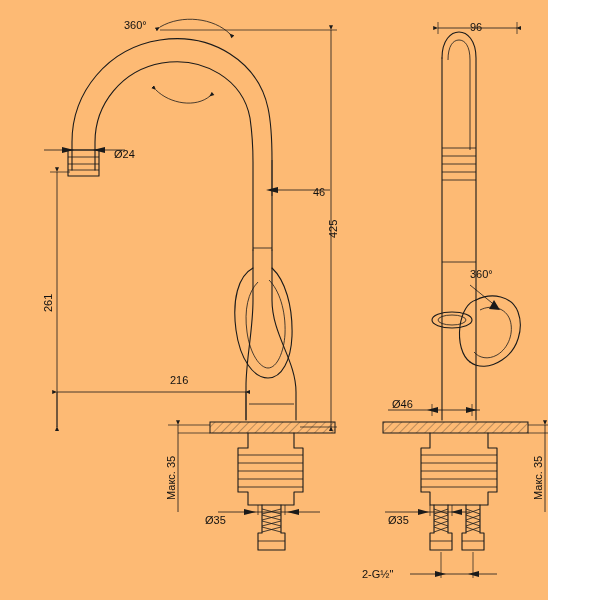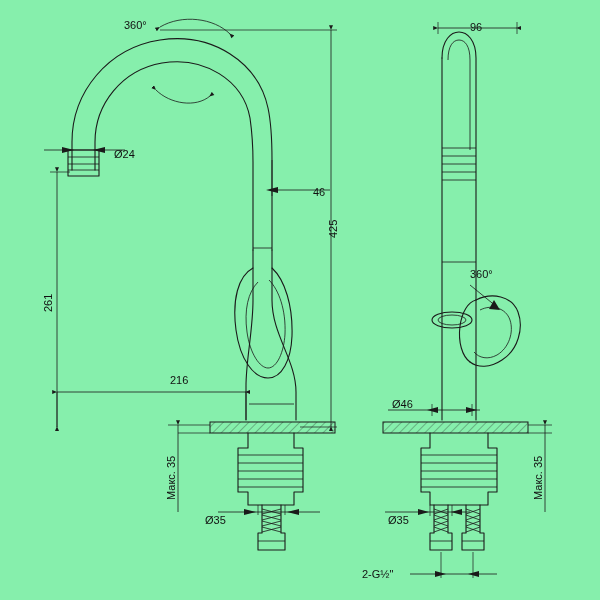--- a/index.html
+++ b/index.html
@@ -5,23 +5,23 @@
   html, body {
     margin: 0;
     padding: 0;
     background: #ffffff;
   }
   body {
     font-family: "Liberation Sans", sans-serif;
   }
   #wrap {
     position: relative;
-    width: 600px;
+    width: 548px;
     height: 600px;
-    background: #86efac;
+    background: #fdba74;
     overflow: hidden;
   }
   svg.drawing {
     position: absolute;
     left: 0;
     top: 0;
     width: 600px;
     height: 600px;
   }
   .dim-line {

